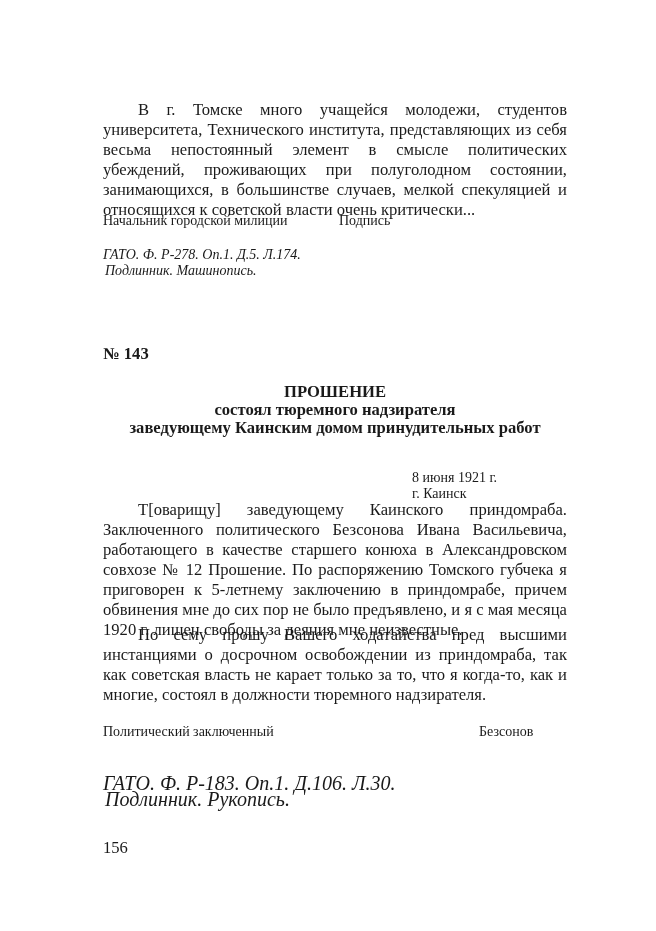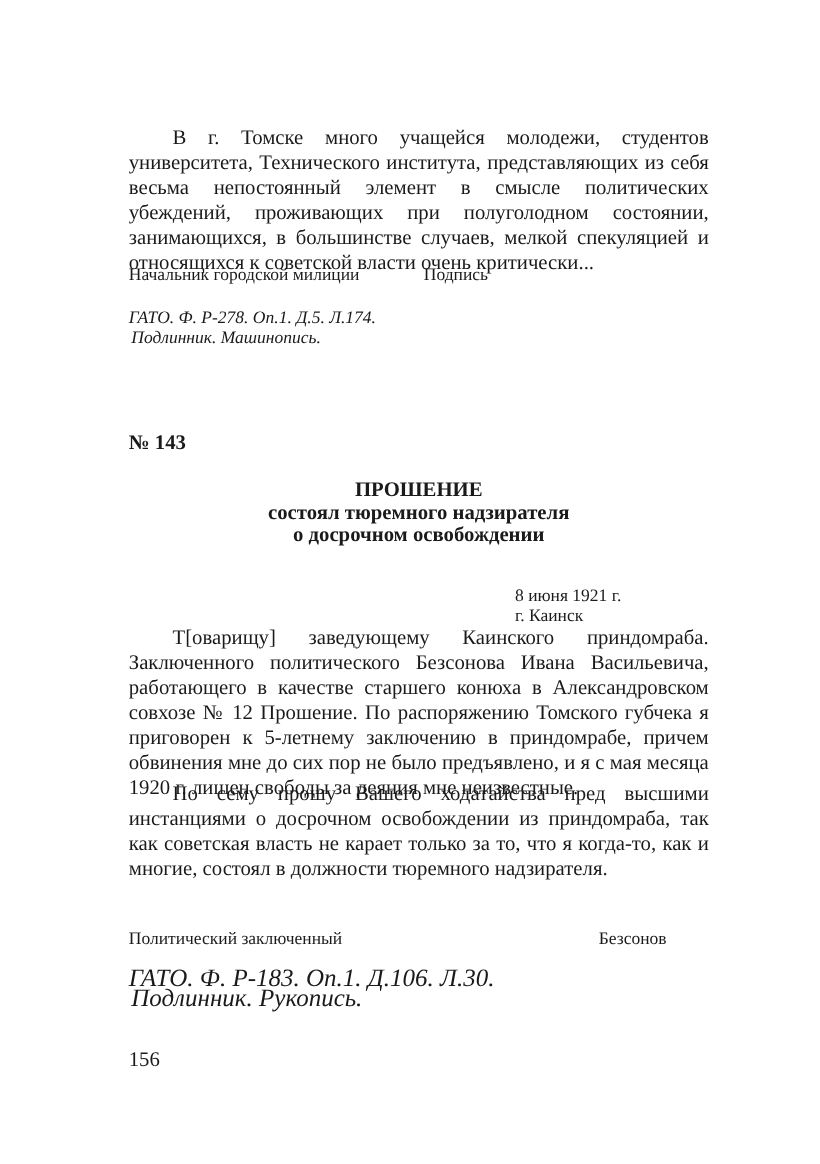--- a/index.html
+++ b/index.html
@@ -54,21 +54,21 @@
     .dateblock {
       position: absolute; top: 470px; left: 309px;
       font-size: 14px; line-height: 16px;
     }
     .p2 { position: absolute; top: 500px; left: 0; width: 464px; }
     .p3 { position: absolute; top: 625px; left: 0; width: 464px; }
     .sig2 {
       position: absolute; top: 723px; left: 0; width: 464px;
       font-size: 14px; line-height: 17px;
     }
-    .sig2 .row { display: flex; margin-top: 20px; }
+    .sig2 .row { display: flex; }
     .sig2 .left { width: 376px; }
     .src2 {
       position: absolute; top: 775px; left: 0; width: 464px;
       font-size: 20px; line-height: 16px; font-style: italic;
     }
     .pagenum {
       position: absolute; top: 838px; left: 0;
       font-size: 16.6px; line-height: 20px;
     }
   </style>
@@ -86,21 +86,21 @@
   <div class="src1">
     <div>ГАТО. Ф. Р-278. Оп.1. Д.5. Л.174.</div>
     <div class="src-line2">Подлинник. Машинопись.</div>
   </div>
 
   <div class="docnum">№ 143</div>
 
   <div class="doctitle">
     <span class="t-main">ПРОШЕНИЕ</span>
     <span class="t-sub">состоял тюремного надзирателя</span>
-    <span class="t-sub">о досрочном освобождении</span>
+    <span class="t-sub">заведующему Каинским домом принудительных работ</span>
   </div>
 
   <div class="dateblock">
     <div>8 июня 1921 г.</div>
     <div>г. Каинск</div>
   </div>
 
   <p class="para p2">Т[оварищу] заведующему Каинского приндомраба. Заключенно­го политического Безсонова Ивана Васильевича, работающего в ка­честве старшего конюха в Александровском совхозе № 12 Проше­ние. По распоряжению Томского губчека я приговорен к 5-летнему заключению в приндомрабе, причем обвинения мне до сих пор не было предъявлено, и я с мая месяца 1920 г. лишен свободы за деяния мне неизвестные.</p>
 
   <p class="para p3">По сему прошу Вашего ходатайства пред высшими инстанциями о досрочном освобождении из приндомраба, так как советская власть не карает только за то, что я когда-то, как и многие, состоял в долж­ности тюремного надзирателя.</p>

